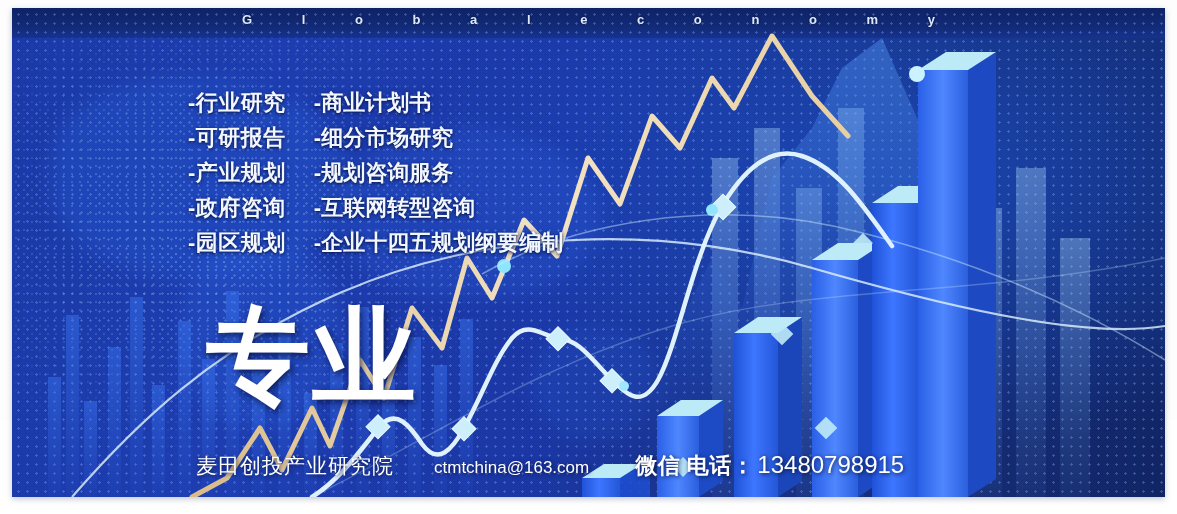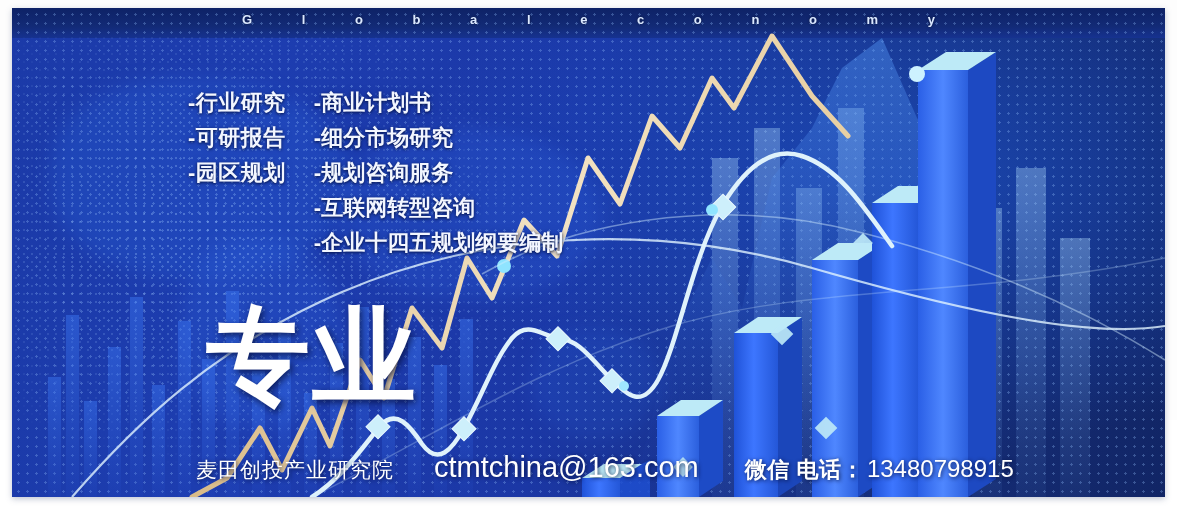--- a/index.html
+++ b/index.html
@@ -91,21 +91,21 @@
 
   
   .footer {
     position:absolute; left:184px; top:443px;
     display:flex; align-items:baseline;
     white-space:nowrap;
     color:#ffffff;
     text-shadow: 1px 1px 4px rgba(5,15,60,0.9);
   }
   .footer .f-org  { font-size:21px; font-weight:400; letter-spacing:1px; }
-  .footer .f-mail { font-size:29px; font-weight:400; margin-left:40px; letter-spacing:0px;text-align:center; }
+  .footer .f-mail { font-size:17px; font-weight:400; margin-left:40px; letter-spacing:0px;text-align:center; }
   .footer .f-wx   { font-size:22px; font-weight:700; margin-left:46px; letter-spacing:0.5px; }
   .footer .f-tel  { font-size:24px; font-weight:400; margin-left:3px;text-align:right; }
 </style>
 </head>
 <body>
 
 <div id="stage">
 
   <div id="banner">
 
@@ -246,20 +246,22 @@
       <path d="M470,266 C560,214 700,190 830,220 C960,250 1070,300 1153,352" fill="none" stroke="rgba(210,238,255,0.45)" stroke-width="1.6"></path>
       <path d="M300,489 C420,430 520,360 660,318 C800,276 960,290 1153,250" fill="none" stroke="rgba(200,230,255,0.28)" stroke-width="1.4"></path>
     </svg>
 
     <div class="topline">G l o b a l   e c o n o m y</div>
 
     <div class="lists">
       <div class="col col-left">
         <div class="bullet">-行业研究</div>
         <div class="bullet">-可研报告</div>
+        <div class="bullet">-产业规划</div>
+        <div class="bullet">-政府咨询</div>
         <div class="bullet">-园区规划</div>
       </div>
       <div class="col col-right">
         <div class="bullet">-商业计划书</div>
         <div class="bullet">-细分市场研究</div>
         <div class="bullet">-规划咨询服务</div>
         <div class="bullet">-互联网转型咨询</div>
         <div class="bullet">-企业十四五规划纲要编制</div>
       </div>
     </div>

